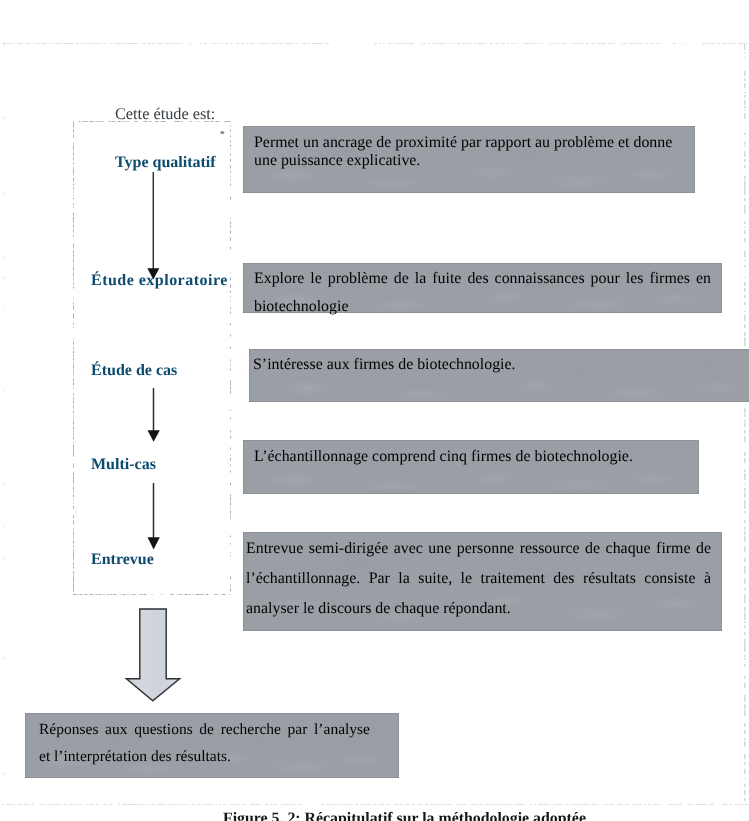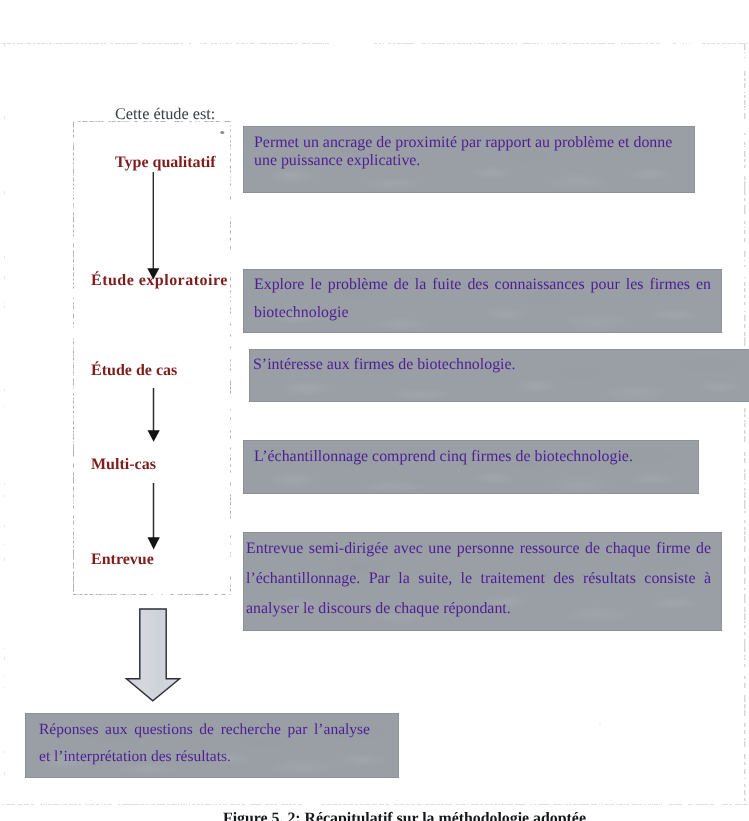--- a/index.html
+++ b/index.html
@@ -12,26 +12,26 @@
     text-rendering:geometricPrecision;
   }
   .page { position:absolute; left:0; top:0; width:749px; height:821px; background:#ffffff; filter:blur(0.26px); }
 
   .intro {
     position:absolute; left:115px; top:62px;
     font-size:16.3px; color:#3b4044;margin-top:42px;
   }
 
   .stage-label {
-    position:absolute; font-weight:bold; font-size:16px; color:#7f1d1d;
+    position:absolute; font-weight:bold; font-size:16px; color:#0c4a6e;
     white-space:nowrap;
   }
 
   .gbox {
-    position:absolute; background:#9a9fa5; color:#4c1d95;
+    position:absolute; background:#9a9fa5; color:#000000;
     box-sizing:border-box; font-size:15.9px; line-height:18px;
     isolation:isolate;
     box-shadow: inset 0 1px 0 rgba(0,0,0,.07),
                 inset 1px 0 0 rgba(0,0,0,.09),
                 inset -1px 0 0 rgba(0,0,0,.05),
                 inset 0 -1px 0 rgba(0,0,0,.08);
   }
   .gbox::before {
     content:""; position:absolute; left:0; top:0; right:0; bottom:0;
     pointer-events:none; mix-blend-mode:soft-light; opacity:.40;
@@ -107,21 +107,21 @@
 
   <div class="stage-label" style="left:115px;top:154px">Type qualitatif</div>
   <div class="stage-label" style="left:91px;top:272px;letter-spacing:.48px">Étude exploratoire</div>
   <div class="stage-label" style="left:91px;top:362px">Étude de cas</div>
   <div class="stage-label" style="left:91px;top:456px">Multi-cas</div>
   <div class="stage-label" style="left:91px;top:551px">Entrevue</div>
 
   <div class="gbox" style="left:243px;top:126px;width:452px;height:67px;padding:8px 11px 0 11px">
     <p class="nj">Permet un ancrage de proximité par rapport au problème et donne une puissance explicative.</p>
   </div>
-  <div class="gbox" style="left:243px;top:269px;width:479px;height:64px;padding:2px 11px 0 11px;line-height:28px">
+  <div class="gbox" style="left:243px;top:263px;width:479px;height:50px;padding:2px 11px 0 11px;line-height:28px">
     <p>Explore le problème de la fuite des connaissances pour les firmes en biotechnologie</p>
   </div>
   <div class="gbox" style="left:249px;top:349px;width:522px;height:53px;padding:7px 11px 0 4px">
     <p class="nj">S’intéresse aux firmes de biotechnologie.</p>
   </div>
   <div class="gbox" style="left:243px;top:440px;width:456px;height:54px;padding:8px 11px 0 11px">
     <p class="nj">L’échantillonnage comprend cinq firmes de biotechnologie.</p>
   </div>
   <div class="gbox" style="left:243px;top:532px;width:479px;height:99px;padding:2px 11px 0 3px;line-height:30px">
     <p>Entrevue semi-dirigée avec une personne ressource de chaque firme de l’échantillonnage. Par la suite, le traitement des résultats consiste à analyser le discours de chaque répondant.</p>

